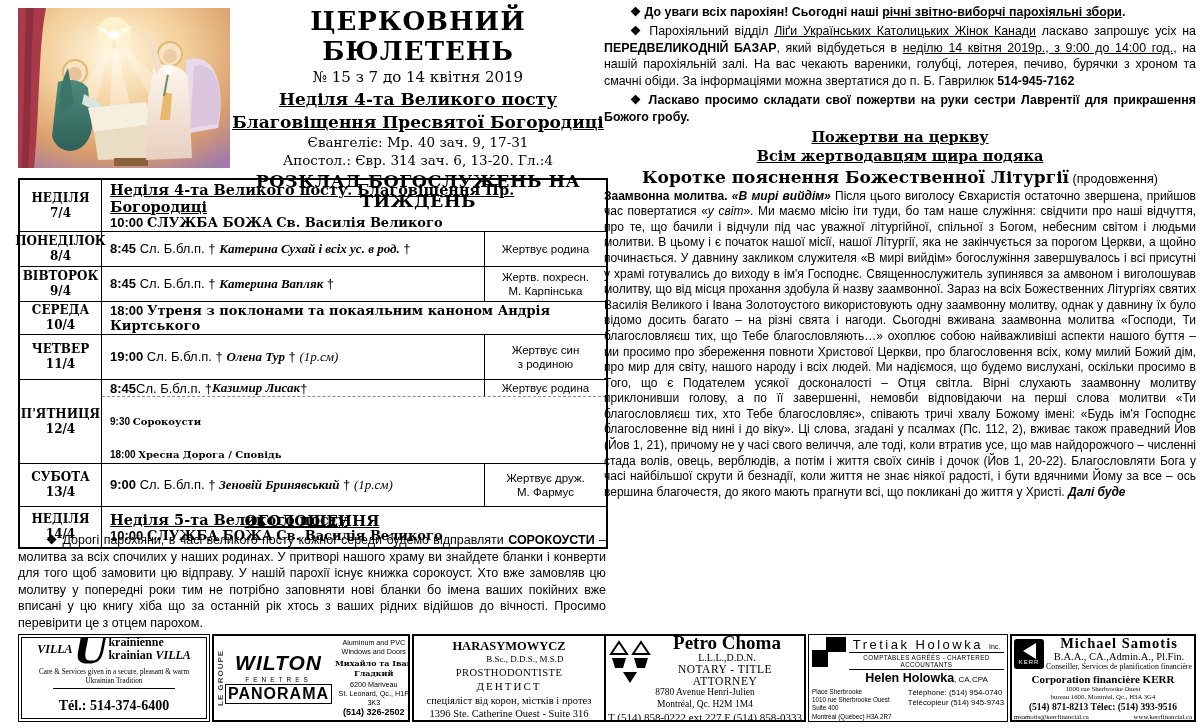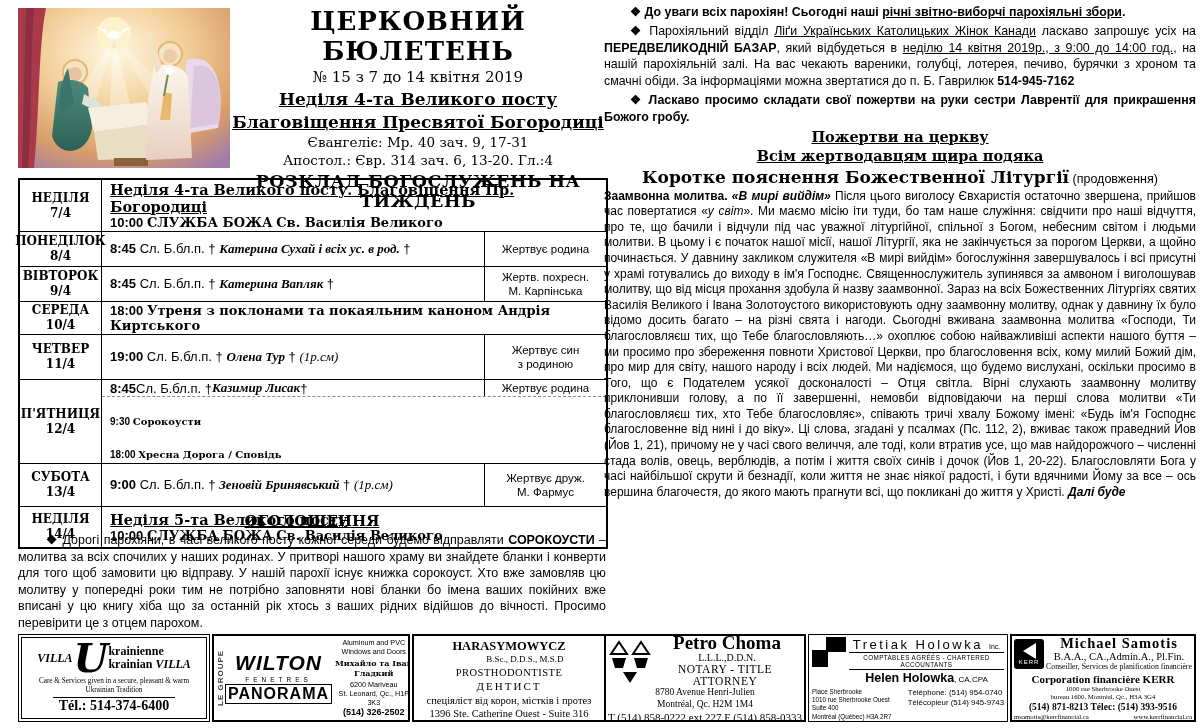--- a/index.html
+++ b/index.html
@@ -49,21 +49,21 @@
   .ad{box-sizing:border-box;background:#fff;overflow:hidden;}
 
   
   .ad-villa{width:192px;border:4px double #000;display:flex;flex-direction:column;align-items:center;justify-content:center;}
   .villa-row{display:flex;align-items:center;line-height:1;}
   .villa-prefix{font-family:"Liberation Serif",serif;font-style:italic;font-weight:bold;font-size:12px;margin-right:1px;}
   .villa-U{font-family:"DejaVu Serif",serif;font-style:italic;font-weight:bold;font-size:40px;line-height:.8;}
   .villa-words{font-family:"Liberation Serif",serif;font-weight:bold;font-size:12px;line-height:1.05;}
   .villa-words .it{font-style:italic;}
   .villa-tag{font-family:"Liberation Serif",serif;font-size:7.2px;text-align:center;margin-top:3px;line-height:1.3;}
-  .villa-phone{font-family:"Liberation Serif",serif;font-weight:bold;font-size:14px;border-top:1px solid #000;margin-top:2px;padding:0 6px;}
+  .villa-phone{font-family:"Liberation Serif",serif;font-weight:bold;font-size:14px;border-top:1px solid #000;margin-top:2px;padding:9px 6px;}
 
   
   .ad-wilton{width:198px;border:2px solid #000;display:flex;padding:3px 2px;}
   .wil-group{writing-mode:vertical-rl;transform:rotate(180deg);font-size:8px;letter-spacing:1px;font-weight:bold;color:#444;text-align:center;}
   .wil-center{flex:1;text-align:center;display:flex;flex-direction:column;justify-content:center;}
   .wil-brand{font-weight:900;font-style:italic;font-size:21px;letter-spacing:1px;line-height:1;}
   .wil-fen{font-size:6.5px;letter-spacing:4px;margin-top:3px;}
   .wil-brand2{font-weight:900;font-size:16px;letter-spacing:1px;border:1px solid #000;display:inline-block;padding:0 2px;margin:1px auto 0;}
   .wil-right{width:86px;text-align:center;font-size:7.2px;line-height:1.25;display:flex;flex-direction:column;justify-content:center;}
   .wil-names{font-family:"DejaVu Serif",serif;font-weight:bold;font-size:8px;margin:2px 0;}

